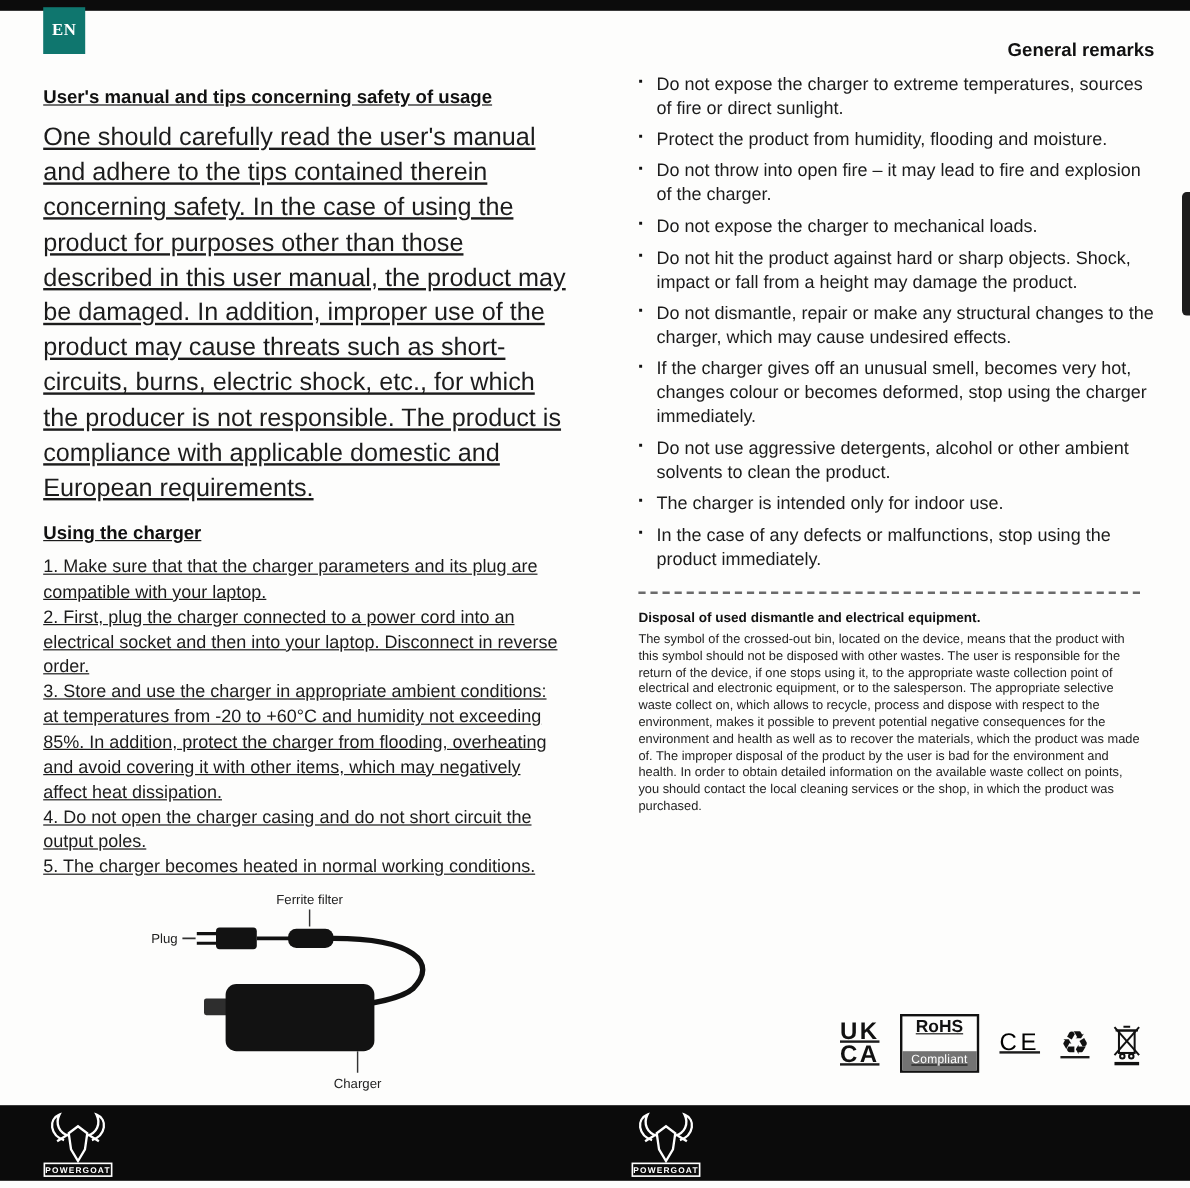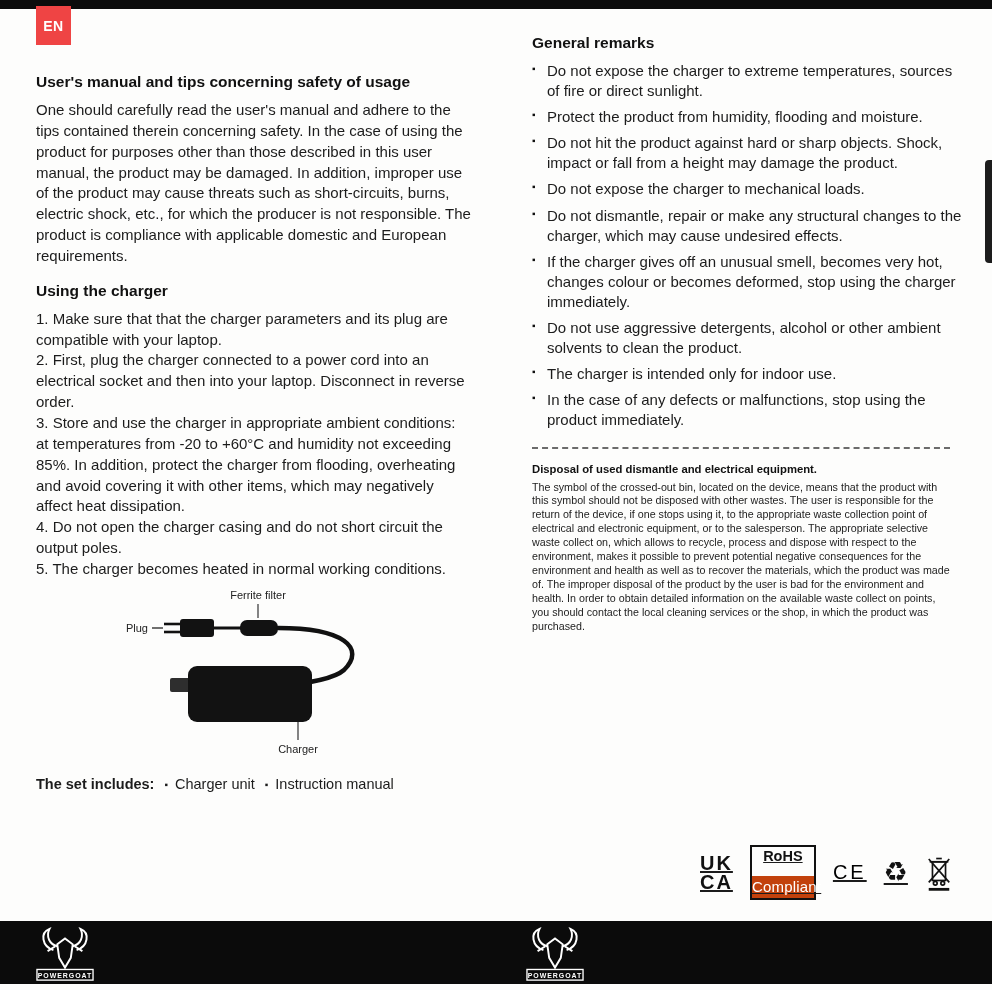--- a/index.html
+++ b/index.html
@@ -4,32 +4,33 @@
 <style>
   html,body{margin:0;padding:0;background:#e8e8e8;}
   .page{
     position:relative;width:992px;height:990px;margin:0 auto;
     background:#fdfdfc;overflow:hidden;
     font-family:"Liberation Sans","DejaVu Sans",sans-serif;
     color:#1c1c1c;
   }
   .topbar{position:absolute;left:0;top:0;width:100%;height:9px;background:#0c0c0c;}
   .lang-badge{
-    position:absolute;left:36px;top:6px;width:35px;height:39px;background:#ef4444;
+    position:absolute;left:36px;top:6px;width:35px;height:39px;background:#0f766e;
     color:#fff;font-weight:bold;font-size:14px;display:flex;align-items:center;justify-content:center;
     letter-spacing:.5px;
+    font-family:Liberation Serif, serif;
   }
   .edge-artifact{position:absolute;right:0;top:160px;width:7px;height:103px;background:#1d1d1d;border-radius:4px 0 0 4px;}
 
-  .col-left{position:absolute;left:36px;top:58px;width:436px;}
+  .col-left{position:absolute;left:36px;top:58px;width:436px;text-decoration:underline;}
   .col-right{position:absolute;left:532px;top:34px;width:430px;}
 
   h2{font-size:15.5px;font-weight:700;margin:15px 0 9px;color:#111;}
-  .col-right h2{margin-top:0;}
-  p.body{font-size:15px;line-height:1.39;margin:0 0 9px;}
+  .col-right h2{margin-top:0;text-align:right;}
+  p.body{font-size:21px;line-height:1.39;margin:0 0 9px;}
   p.inst{font-size:15px;line-height:1.39;margin:0;}
 
   ul.remarks{list-style:none;margin:4px 0 0;padding:0;font-size:15px;line-height:1.34;}
   ul.remarks li{position:relative;padding-left:15px;margin-bottom:6px;}
   ul.remarks li::before{content:"▪";position:absolute;left:0;top:1px;font-size:10px;color:#111;}
 
   .dashed-rule{border:0;border-top:2px dashed #6b6b6b;margin:16px 0 0;width:418px;}
   .disposal-h{font-size:11.3px;font-weight:700;margin:14px 0 6px;color:#111;}
   .disposal-t{font-size:10.7px;line-height:1.3;margin:0;color:#222;width:420px;}
 
@@ -37,21 +38,21 @@
   .diagram text{font-size:11px;fill:#222;font-family:"Liberation Sans",sans-serif;}
 
   .set-line{font-size:14.5px;margin-top:14px;}
   .set-line .b{font-weight:700;}
   .bullet-sq::before{content:"▪";font-size:10px;margin:0 7px 0 10px;position:relative;top:-1px;}
 
   .certs{position:absolute;left:700px;top:845px;display:flex;align-items:center;gap:17px;text-decoration:underline;}
   .ukca{font-weight:700;font-size:20px;line-height:.95;letter-spacing:2px;color:#111;}
   .rohs{width:62px;border:2.5px solid #111;text-align:center;}
   .rohs-top{font-size:14.5px;font-weight:700;padding:1px 0 12px;color:#111;}
-  .rohs-sub{background:#c2410c;color:#fff;font-size:15px;padding:2px 0 3px;letter-spacing:.2px;text-align:center;}
+  .rohs-sub{background:#737373;color:#fff;font-size:10px;padding:2px 0 3px;letter-spacing:.2px;text-align:center;}
   .ce{font-size:20px;font-weight:500;letter-spacing:3px;color:#000000;}
   .recycle{font-size:27px;color:#111;line-height:1;}
 
   .footer{position:absolute;left:0;top:921px;width:100%;height:63px;background:#0b0b0b;}
   .logo{position:absolute;top:4px;}
   .logo.l1{left:34px;}
   .logo.l2{left:524px;}
   .logo text{font-family:"Liberation Sans",sans-serif;}
 </style>
 </head>
@@ -105,22 +106,23 @@
     <div class="set-line">
       <span class="b">The set includes:</span><span class="bullet-sq"></span><span>Charger unit</span><span class="bullet-sq"></span><span>Instruction manual</span>
     </div>
   </div>
 
   <div class="col-right">
     <h2>General remarks</h2>
     <ul class="remarks">
       <li>Do not expose the charger to extreme temperatures, sources of fire or direct sunlight.</li>
       <li>Protect the product from humidity, flooding and moisture.</li>
+      <li>Do not throw into open fire – it may lead to fire and explosion of the charger.</li>
+      <li>Do not expose the charger to mechanical loads.</li>
       <li>Do not hit the product against hard or sharp objects. Shock, impact or fall from a height may damage the product.</li>
-      <li>Do not expose the charger to mechanical loads.</li>
       <li>Do not dismantle, repair or make any structural changes to the charger, which may cause undesired effects.</li>
       <li>If the charger gives off an unusual smell, becomes very hot, changes colour or becomes deformed, stop using the charger immediately.</li>
       <li>Do not use aggressive detergents, alcohol or other ambient solvents to clean the product.</li>
       <li>The charger is intended only for indoor use.</li>
       <li>In the case of any defects or malfunctions, stop using the product immediately.</li>
     </ul>
 
     <hr class="dashed-rule">
 
     <div class="disposal-h">Disposal of used dismantle and electrical equipment.</div>

